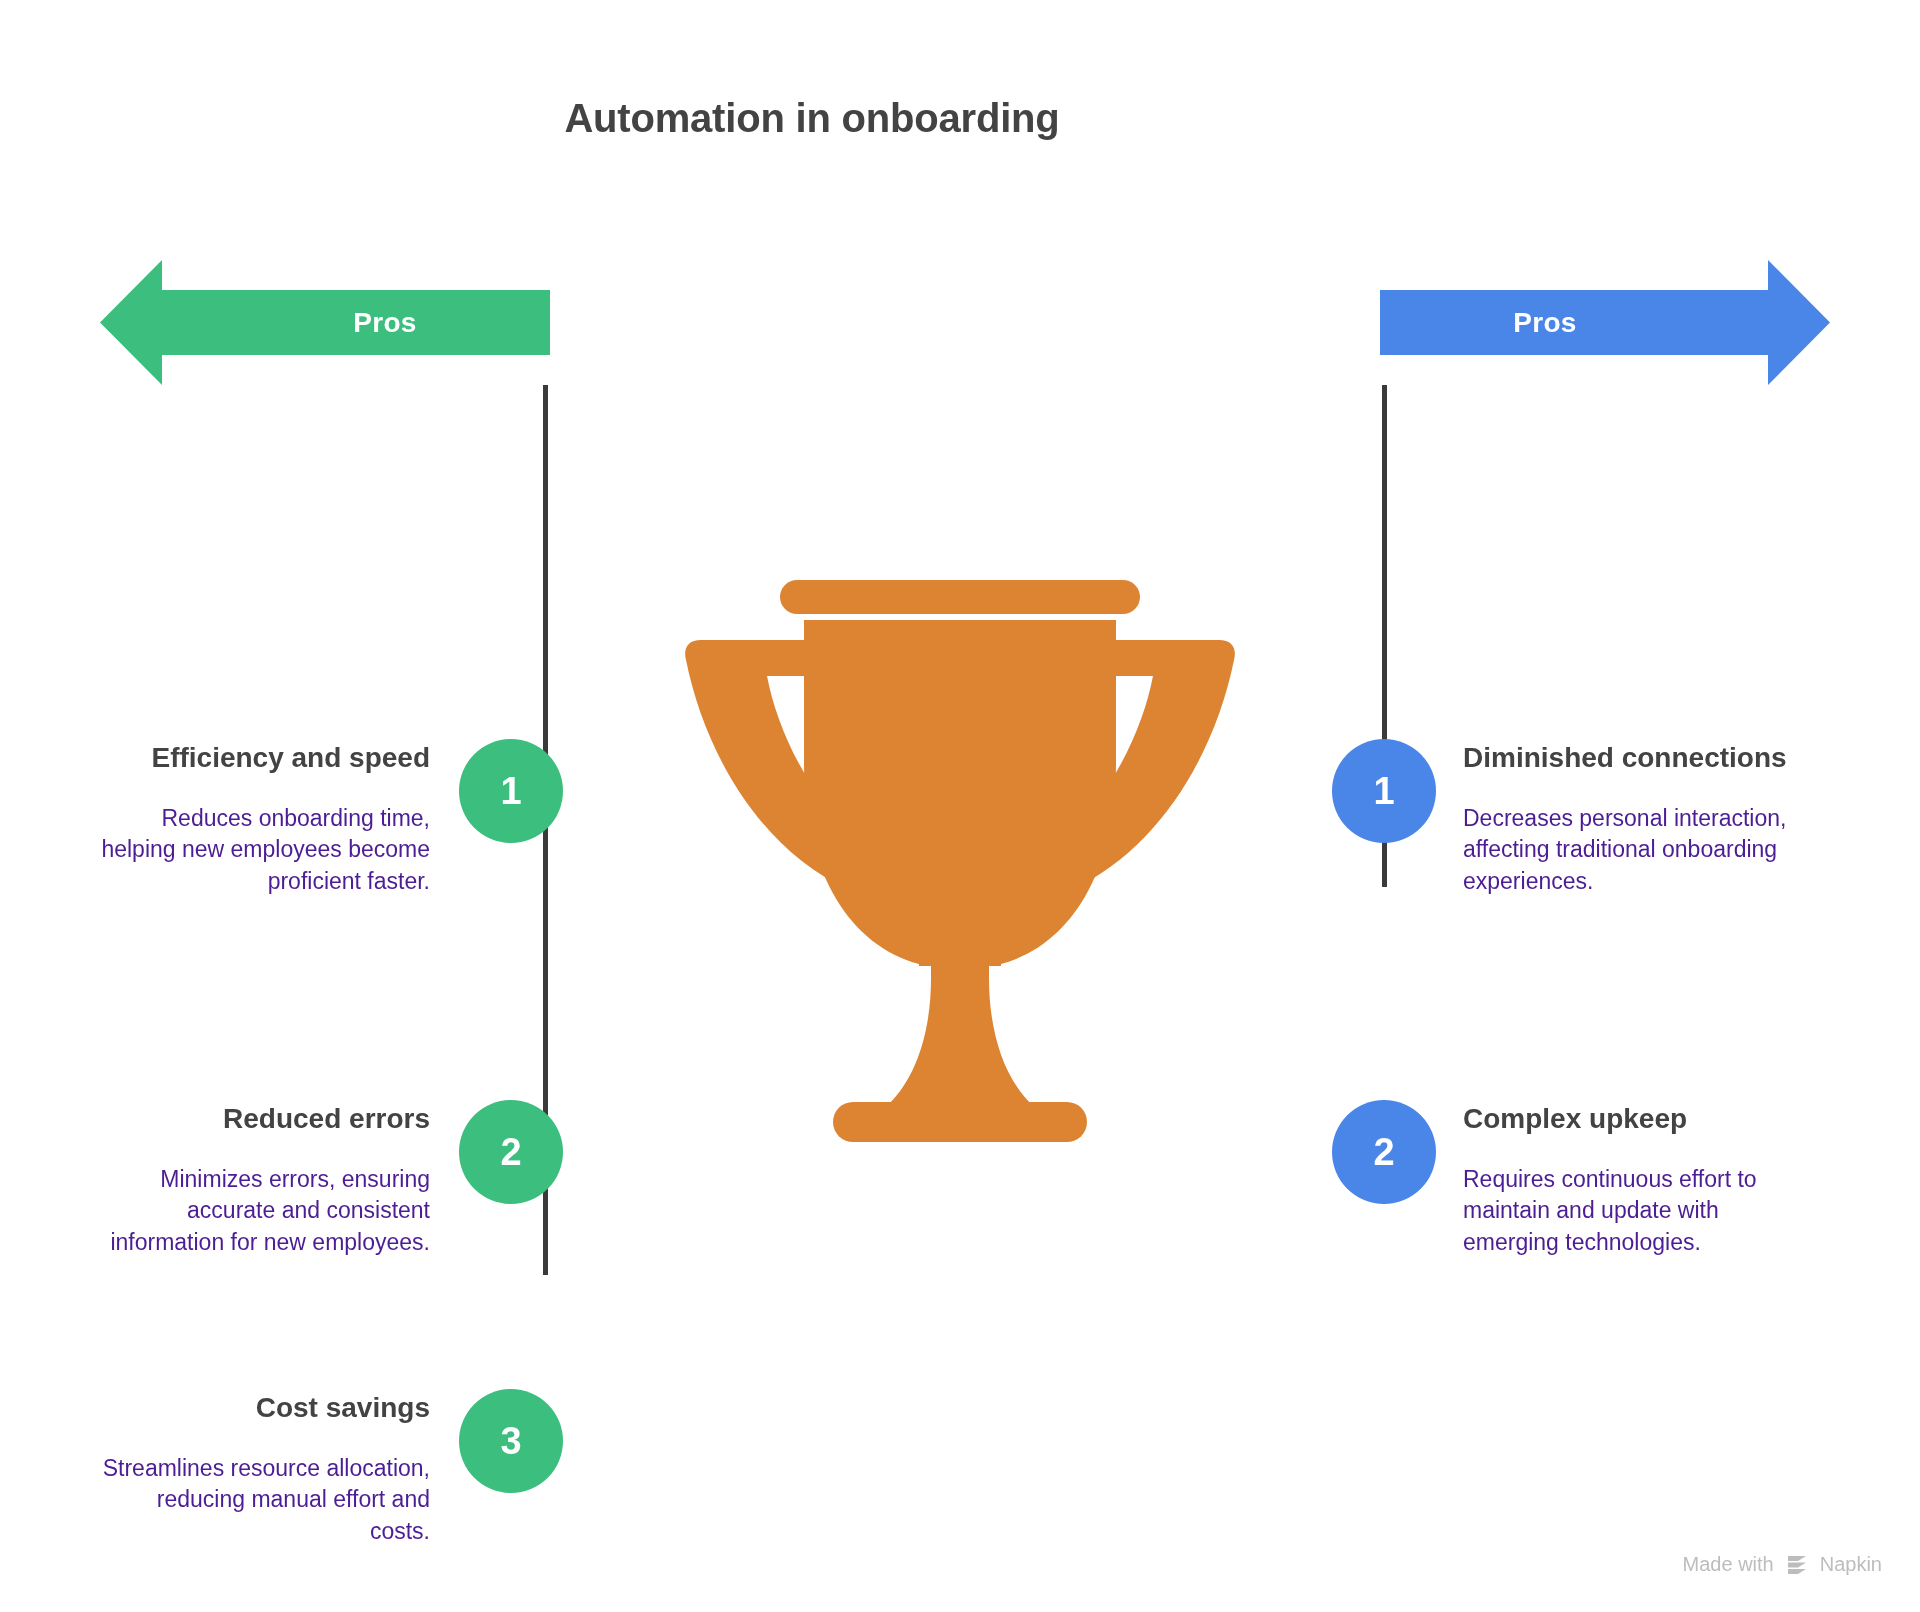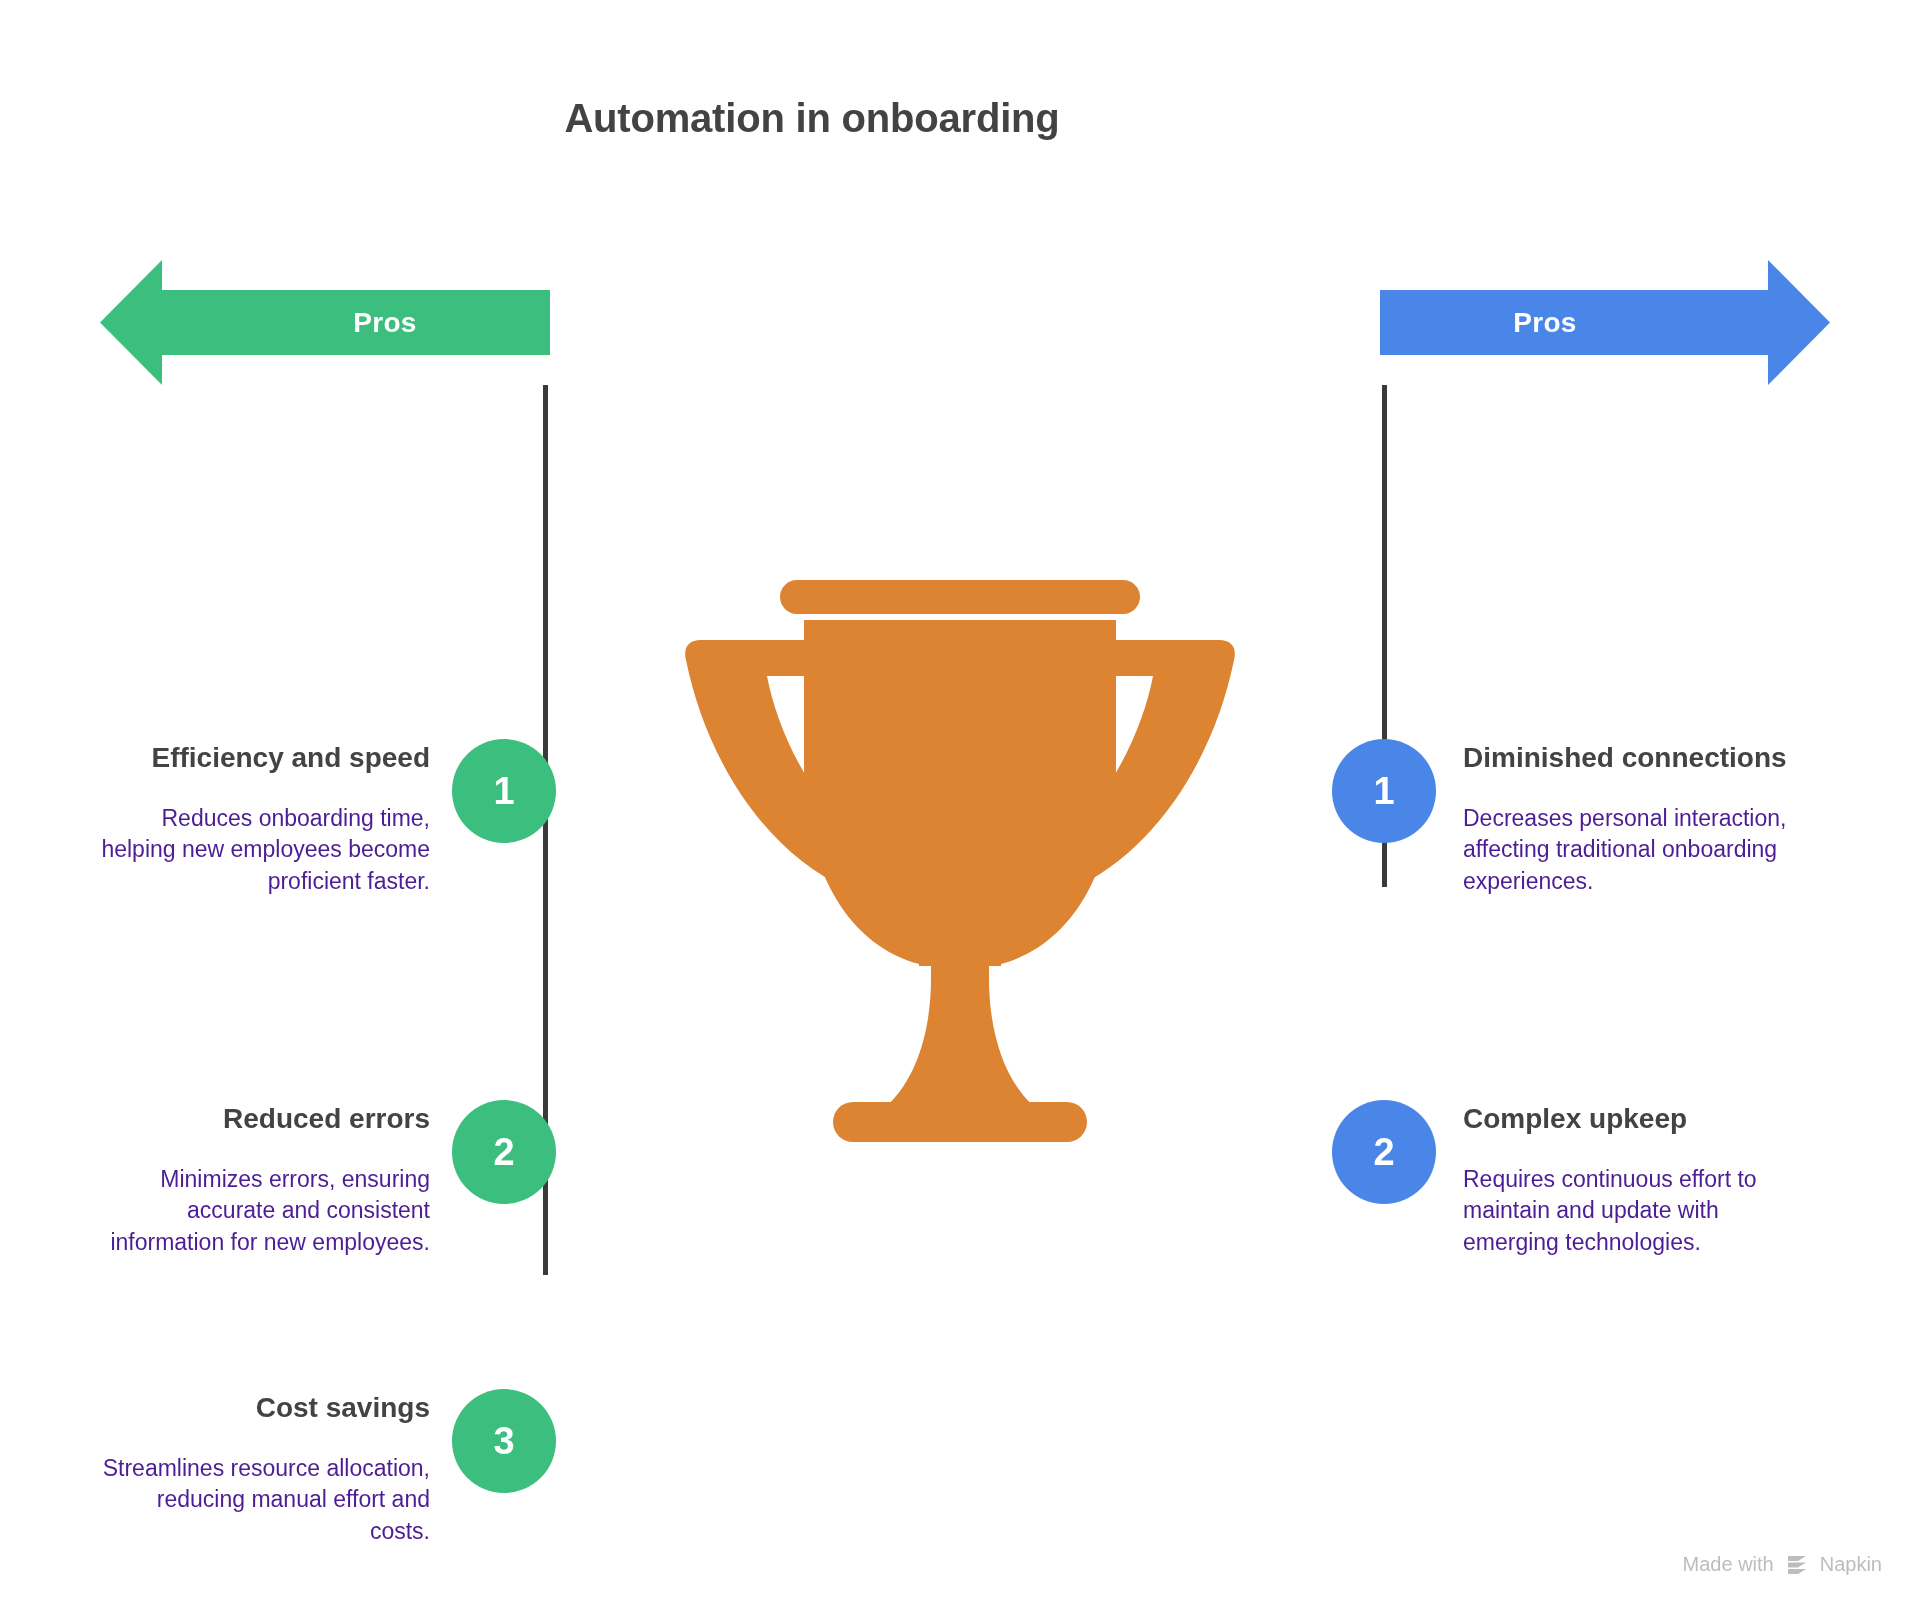--- a/index.html
+++ b/index.html
@@ -108,21 +108,21 @@
   .item-desc {
     font-size: 23px;
     font-weight: normal;
     color: #4c1d95;
     line-height: 1.37;
     margin-top: 26px;
   }
 
   
   #pros-column .item { left: 0; }
-  #pros-column .text-block { text-align: right; margin-right: 22px; }
+  #pros-column .text-block { text-align: right; margin-right: 29px; }
 
   
   #cons-column .item { left: -38px; }
   #cons-column .text-block { text-align: left; margin-left: 27px; }
 
   
   #pros-item-1 { top: 479px; }
   #pros-item-2 { top: 840px; }
   #pros-item-3 { top: 1129px; }
   #cons-item-1 { top: 479px; }

